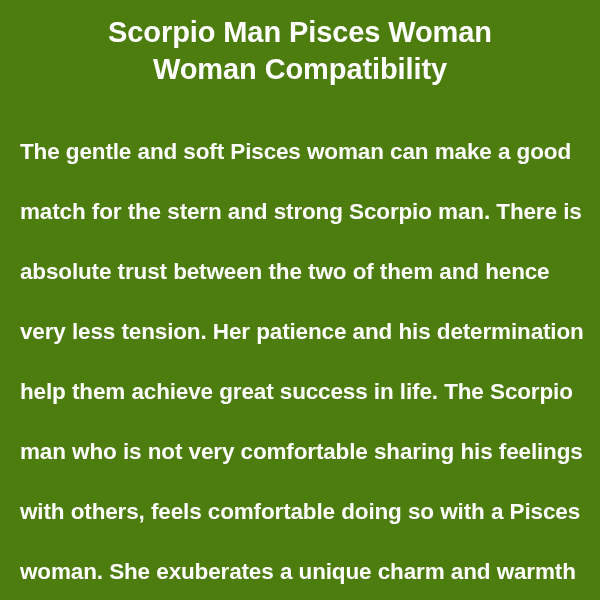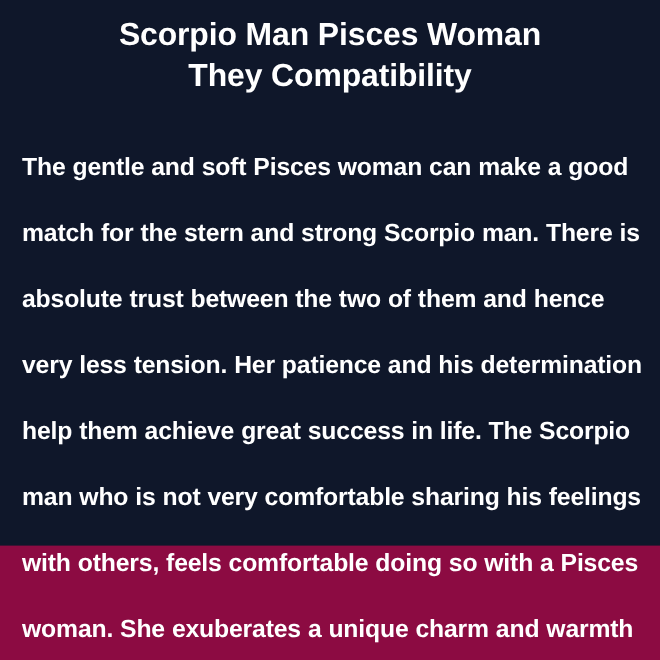--- a/index.html
+++ b/index.html
@@ -10,22 +10,22 @@
     width: 600px;
     height: 600px;
     background: #8c0b42;
     font-family: "Liberation Sans", sans-serif;
     overflow: hidden;
   }
   .card {
     position: relative;
     box-sizing: border-box;
     width: 600px;
-    height: 496px;
-    background: #0f172a;
+    height: 600px;
+    background: #4d7c0f;
     padding: 0;
   }
   .title-block {
     position: absolute;
     top: 14px;
     left: 0;
     width: 600px;
     text-align: center;
     color: #ffffff;
     font-size: 29px;
@@ -62,19 +62,19 @@
     letter-spacing: -0.1px;
   }
 </style>
 </head>
 <body>
 
 <div class="card">
 
   <div class="title-block">
     <span class="title-line">Scorpio Man Pisces Woman</span>
-    <span class="title-line">They Compatibility</span>
+    <span class="title-line">Woman Compatibility</span>
   </div>
 
   <div class="body-text">The gentle and soft Pisces woman can make a good match for the stern and strong Scorpio man. There is absolute trust between the two of them and hence very less tension. Her patience and his determination help them achieve great success in life. The Scorpio man who is not very comfortable sharing his feelings with others, feels comfortable doing so with a Pisces woman. She exuberates a unique charm and warmth that will melt any hard willed person. They live up to each other's expectations and enjoy being with each other.</div>
 
 
 </div>
 
 </body></html>

